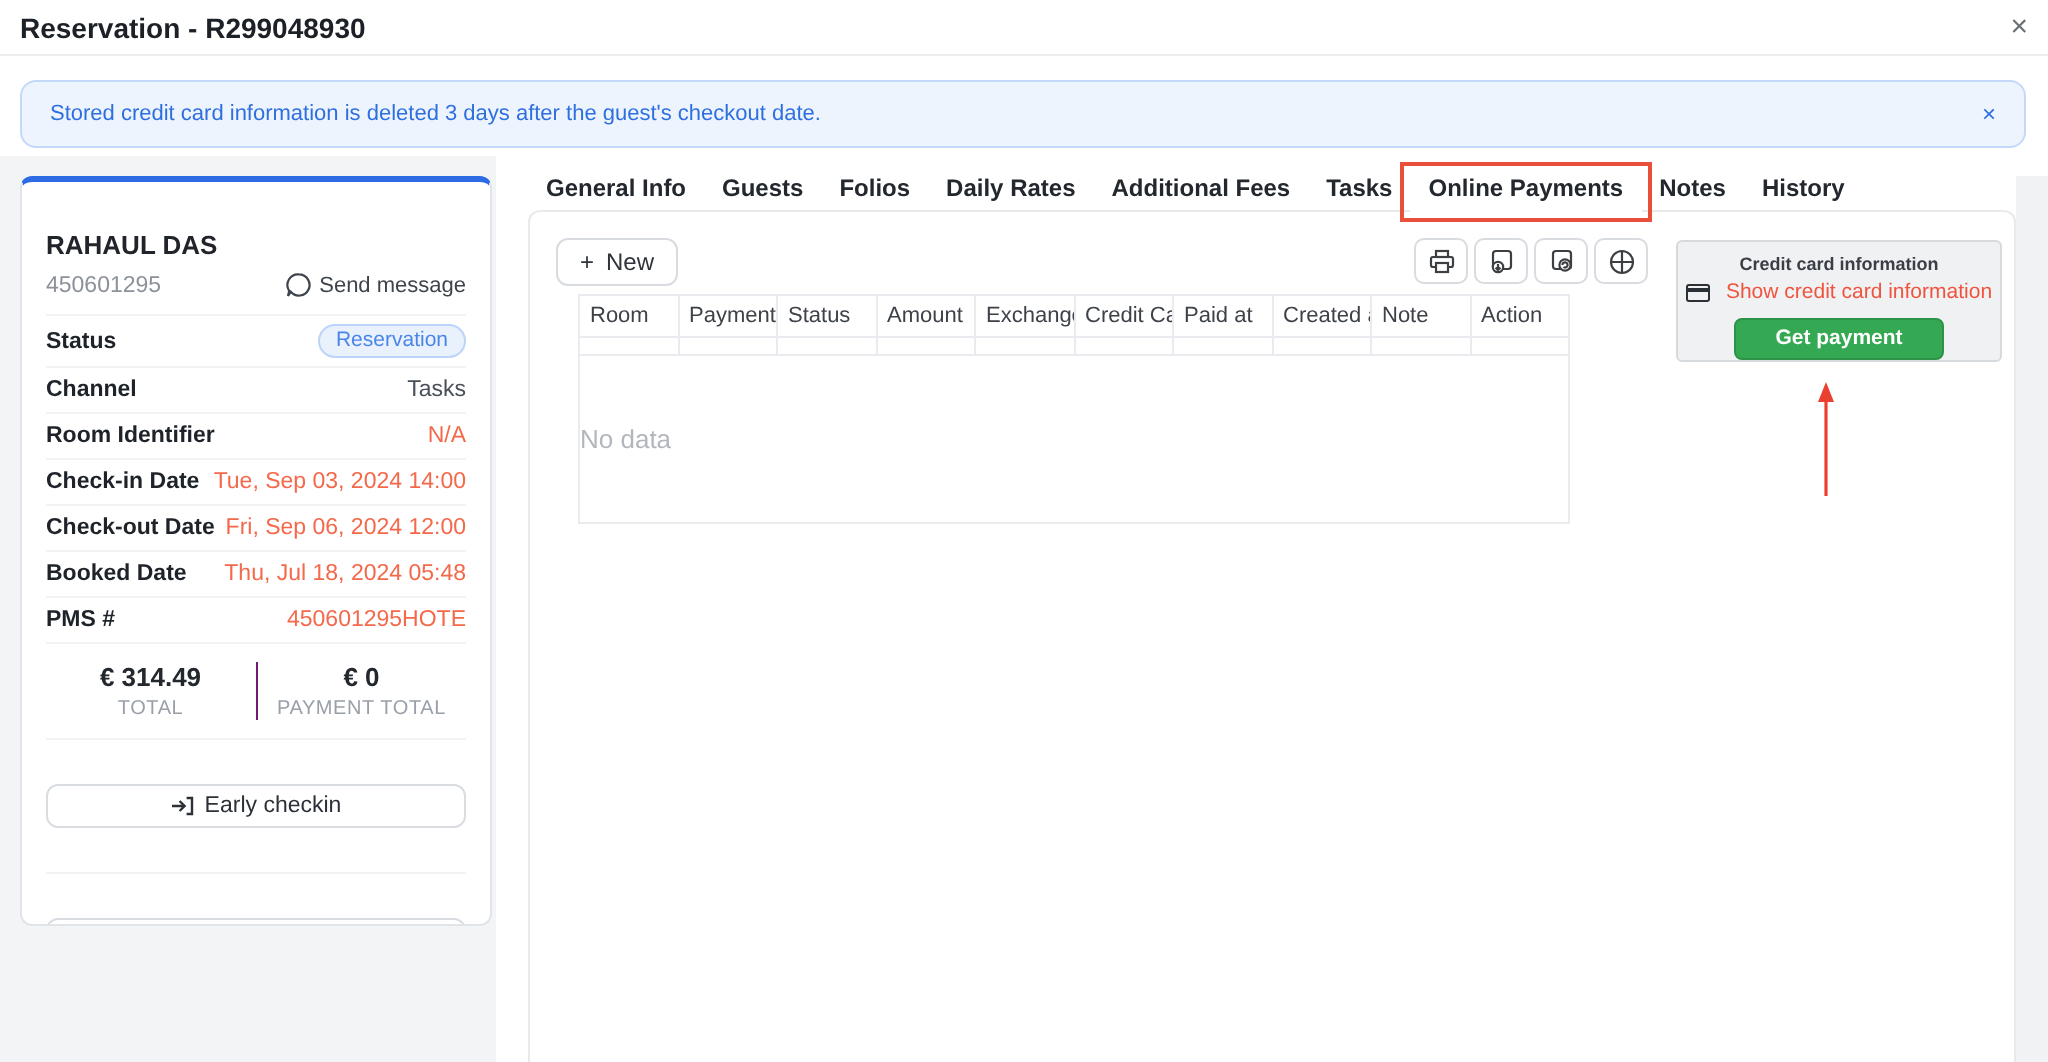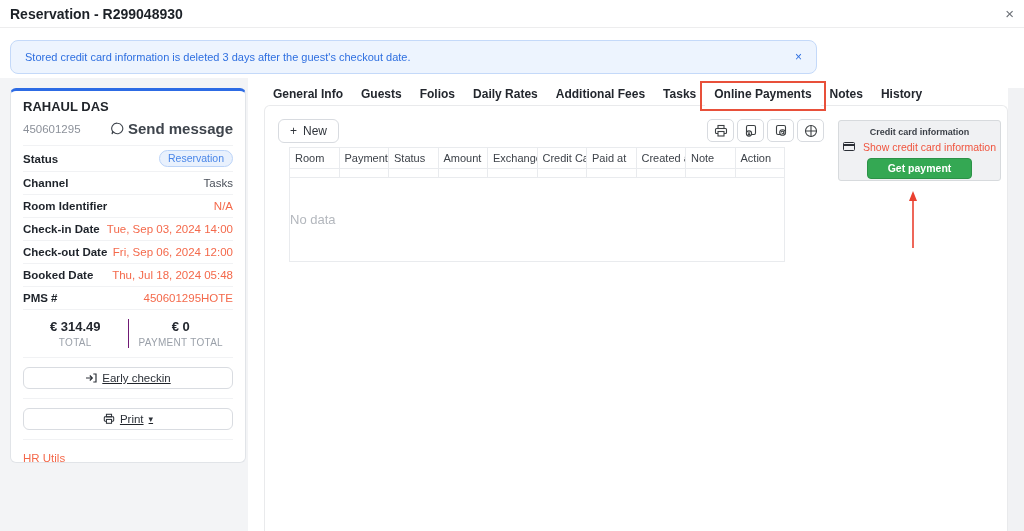--- a/index.html
+++ b/index.html
@@ -9,51 +9,51 @@
     font-family:"Liberation Sans", sans-serif; color:#21252b;
   }
   
   .titlebar { position:absolute; left:0; top:0; width:1024px; height:28px;
     border-bottom:1px solid #ededee; background:#fff; }
   .titlebar .title { position:absolute; left:10px; top:0; line-height:28px;
     font-size:14px; font-weight:bold; color:#1c2127; }
   .titlebar .close { position:absolute; right:10px; top:0; line-height:28px;
     font-size:15px; color:#6b6f76; cursor:pointer; }
   
-  .banner { position:absolute; left:10px; top:40px; width:807px; height:28px;
+  .banner { position:absolute; left:10px; top:40px; width:1003px; height:28px;
     background:#edf4fe; border:1px solid #c4d9f9; border-radius:8px;
     display:flex; align-items:center; padding:16px 14px; }
   .banner .txt { font-size:11px; color:#2e6fe0; }
   .banner .close { margin-left:auto; color:#2e6fe0; font-size:12px; cursor:pointer; }
   
   .rail-left { position:absolute; left:0; top:78px; width:248px; height:453px; background:#f3f4f6; }
   .rail-right { position:absolute; left:1008px; top:88px; width:16px; height:443px; background:#f1f2f4; }
   
   .card { position:absolute; left:10px; top:88px; width:236px; height:375px;
     background:#fff; border:1px solid #e1e4e8; border-top:3px solid #2d6be4;
     border-radius:6px; padding:0 12px; overflow:hidden; }
-  .guest-name { margin-top:8px; font-size:13px; font-weight:bold; color:#21252b; }
+  .guest-name { margin-top:24px; font-size:13px; font-weight:bold; color:#21252b; }
   .id-row { margin-top:6px; display:flex; justify-content:space-between; align-items:center; }
   .guest-id { font-size:11.5px; color:#8c919a; }
-  .send-msg { display:flex; align-items:center; gap:4px; font-size:15px; color:#3e444c; cursor:pointer;font-weight:bold; }
+  .send-msg { display:flex; align-items:center; gap:4px; font-size:11px; color:#3e444c; cursor:pointer; }
   .fields { margin-top:8px; }
   .frow { border-top:1px solid #f1f2f4; padding:4px 0; min-height:23px;
     display:flex; justify-content:space-between; align-items:center; }
   .flabel { font-size:11.5px; font-weight:bold; color:#1e232a; }
   .fvalue { font-size:11.5px; }
   .fvalue.plain { color:#4a505a; }
   .fvalue.accent { color:#f4694b; }
   .badge { font-size:10.5px; color:#4a86e8; background:#e9f1fd;
     border:1px solid #bcd4f8; padding:1px 8px 2px; border-radius:9px; }
   .totals { border-top:1px solid #f1f2f4; display:flex; padding:9px 0; }
   .tot { flex:1; text-align:center; }
   .tot:first-child { border-right:1px solid #701a75; }
   .tot .amt { font-size:13px; font-weight:bold; color:#23272e; }
   .tot .lbl { margin-top:3px; font-size:10px; color:#9aa0a9; letter-spacing:.3px; }
-  .btn-section { border-top:1px solid #f1f2f4; padding:9px 0;text-decoration:underline; }
+  .btn-section { border-top:1px solid #f1f2f4; padding:22px 0; }
   .side-btn { width:100%; height:22px; background:#fff; border:1px solid #d9dce1;
     border-radius:6px; font-size:11.5px; color:#2c3138; cursor:pointer;
     display:flex; align-items:center; justify-content:center; gap:5px;
     font-family:"Liberation Sans", sans-serif; }
   .hr-utils { border-top:1px solid #f1f2f4; padding:8px 0 0; }
   .hr-utils span { font-size:11.5px; color:#f4694b; cursor:pointer; }
   
   .tabs { position:absolute; left:264px; top:83px; height:23px; display:flex; z-index:3; }
   .tab { padding:0 9px; line-height:23px; font-size:12px; font-weight:bold;
     color:#23272e; cursor:pointer; white-space:nowrap; }

